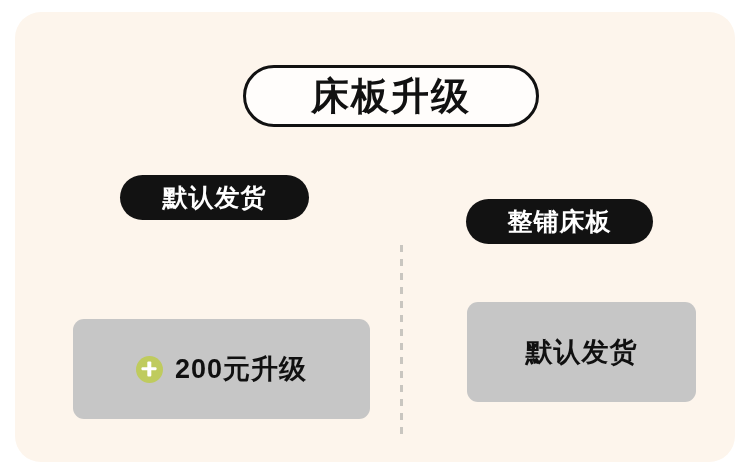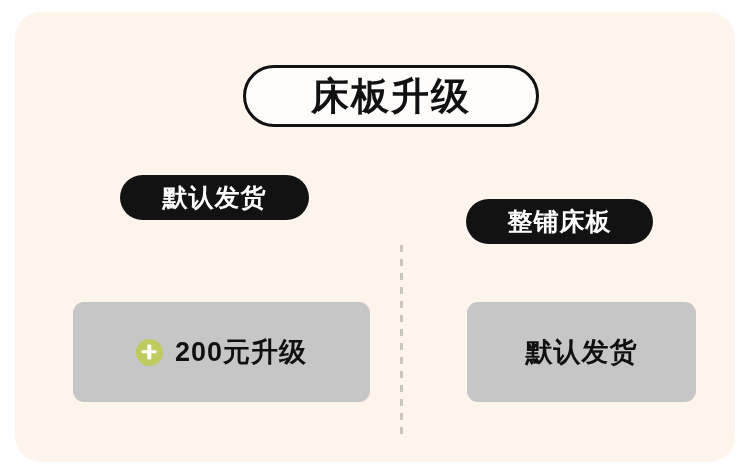--- a/index.html
+++ b/index.html
@@ -91,21 +91,21 @@
 
   
   .grey-box {
     position: absolute;
     background: #C6C6C6;
     border-radius: 11px;
     display: flex;
     align-items: center;
     justify-content: center;
   }
-  .box-left  { left: 58px;  top: 290px; width: 297px; height: 100px; }
+  .box-left  { left: 58px;  top: 307px; width: 297px; height: 100px; }
   .box-right { left: 452px; top: 290px; width: 229px; height: 100px; }
 
   .box-inner {
     display: flex;
     align-items: center;
     gap: 12px;
   }
   .box-label {
     font-size: 27px;
     font-weight: 700;

